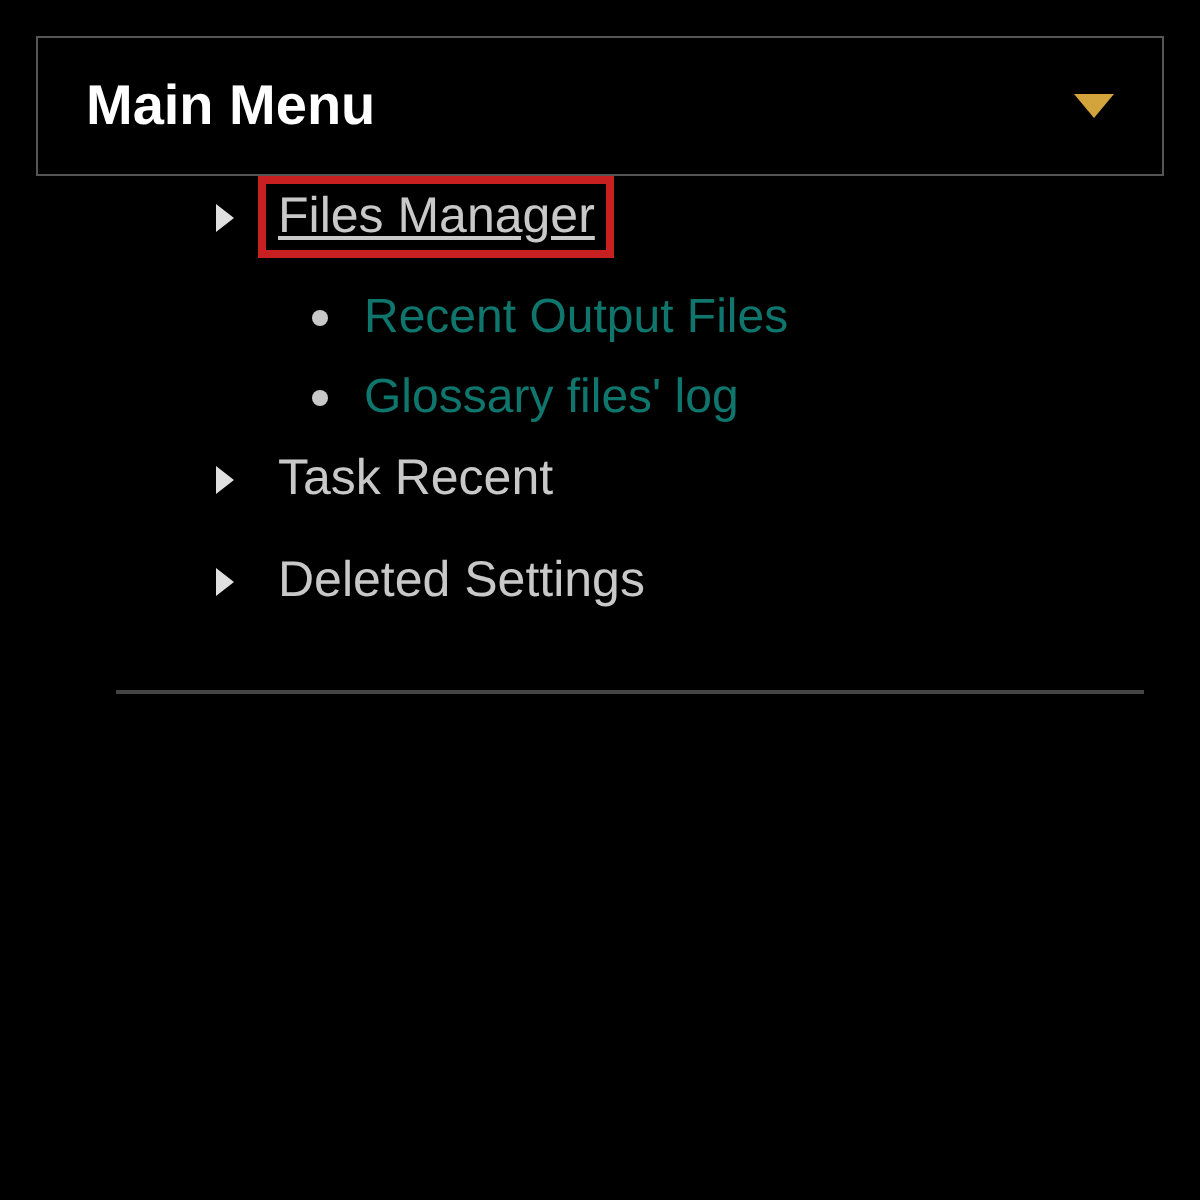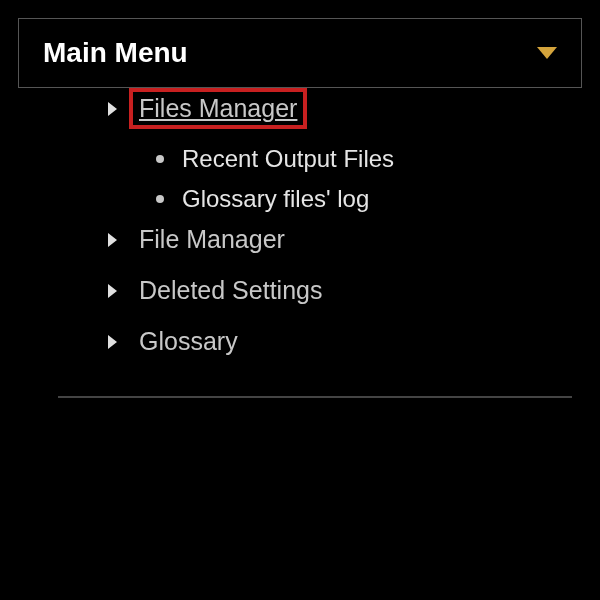--- a/index.html
+++ b/index.html
@@ -78,21 +78,21 @@
     }
     .bullet {
       width: 8px;
       height: 8px;
       background: #c8c8c8;
       border-radius: 50%;
       margin-right: 18px;
       flex-shrink: 0;
     }
     .sublabel {
-      color: #e5e5e5;
+      color: #0f766e;
       font-size: 24px;
       cursor: pointer;
     }
     .divider {
       height: 2px;
       background: #444;
       margin-top: 40px;
       margin-left: 40px;
       margin-right: 10px;
     }
@@ -120,30 +120,26 @@
         <span class="sublabel">Recent Output Files</span>
       </div>
       <div class="subitem">
         <span class="bullet"></span>
         <span class="sublabel">Glossary files' log</span>
       </div>
     </div>
 
     <div class="menu-item">
       <span class="expand-arrow"></span>
-      <span class="menu-label">File Manager</span>
+      <span class="menu-label">Task Recent</span>
     </div>
 
     <div class="menu-item">
       <span class="expand-arrow"></span>
       <span class="menu-label">Deleted Settings</span>
     </div>
 
-    <div class="menu-item">
-      <span class="expand-arrow"></span>
-      <span class="menu-label">Glossary</span>
-    </div>
 
   </div>
 
   <div class="divider"></div>
 
 </div>
 
 </body></html>

